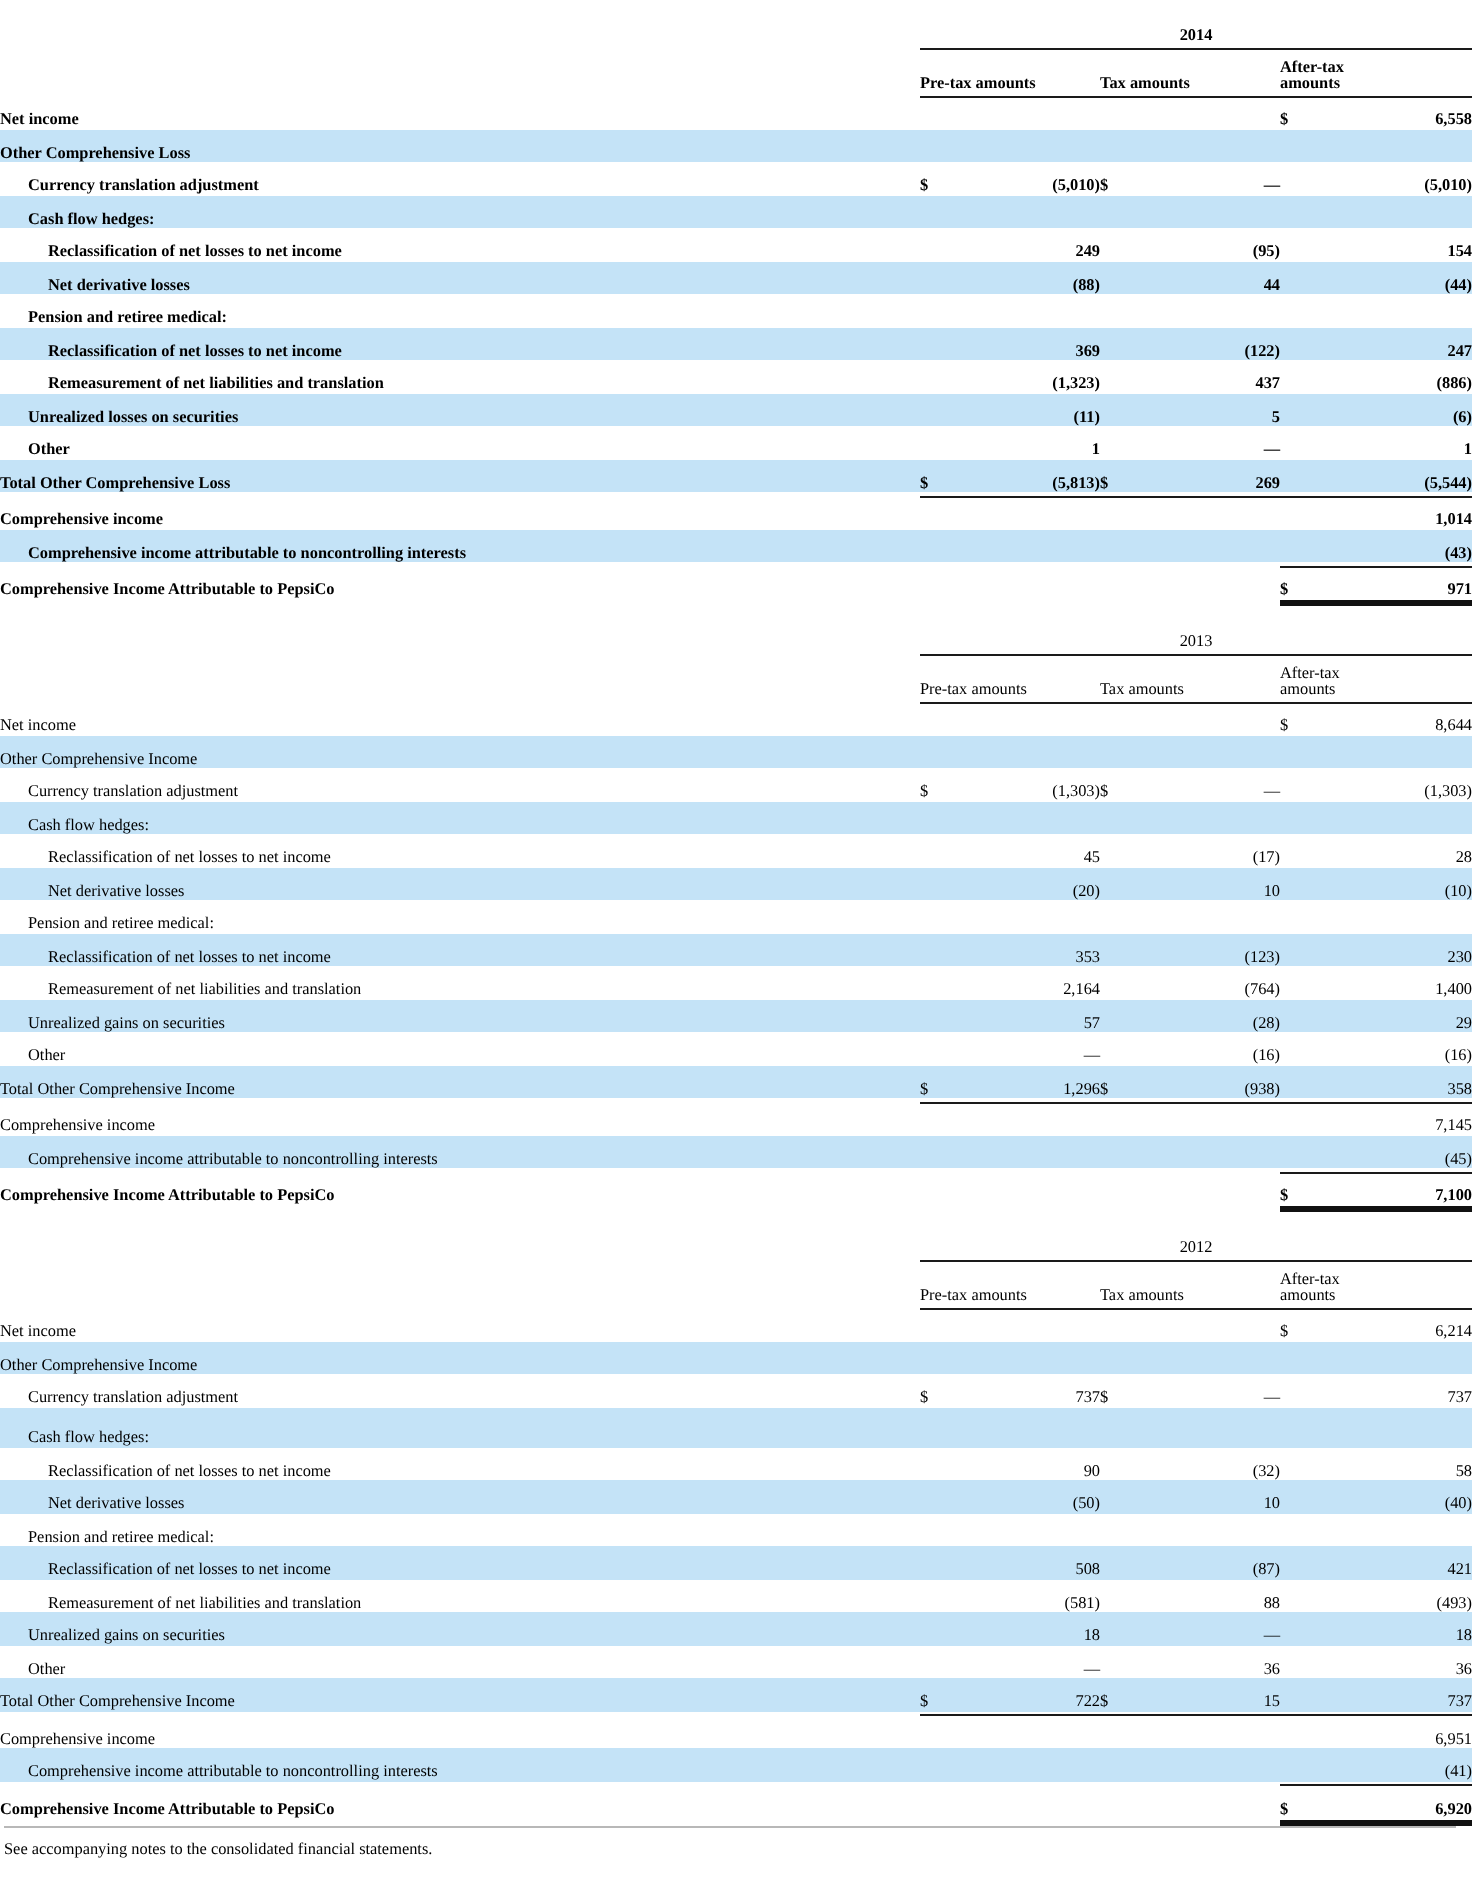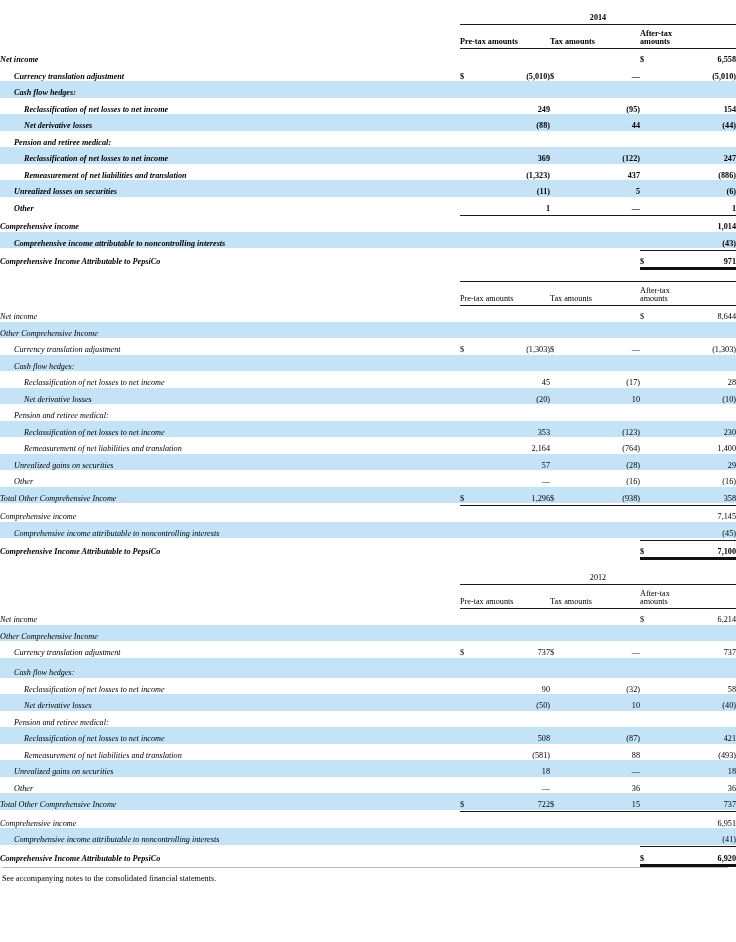--- a/index.html
+++ b/index.html
@@ -38,21 +38,21 @@
   col.c-s1    { width: 14px; }
   col.c-pre   { width: 76px; }
   col.c-s2    { width: 14px; }
   col.c-tax   { width: 76px; }
   col.c-s3    { width: 16px; }
   col.c-aft   { width: 80px; }
 
   .row { height: 16.5px; }
   .row.shade td { background: #c4e3f7; }
 
-  .lbl { padding-left: 2px; font-style: italic; }
+  .lbl { padding-left: 2px; }
   .ind1 .lbl { padding-left: 14px; margin-left: 32px; }
   .ind2 .lbl { padding-left: 24px; }
 
   .num { text-align: right; padding-right: 4px; }
   .cur { text-align: left; padding-left: 3px; }
   .bold { font-weight: bold; }
   .yr-row { height: 13px; padding-left: 24px; }
   .yr {
     text-align: center;
     font-size: 8.2px;
@@ -126,20 +126,29 @@
           </tr>
           <tr class="row">
             <td class="lbl bold">Net income</td>
             <td class="cur bold "></td>
             <td class="num bold "></td>
             <td class="cur bold "></td>
             <td class="num bold "></td>
             <td class="cur bold ">$</td>
             <td class="num bold ">6,558</td>
           </tr>
+          <tr class="row shade">
+            <td class="lbl bold">Other Comprehensive Loss</td>
+            <td class="cur bold "></td>
+            <td class="num bold "></td>
+            <td class="cur bold "></td>
+            <td class="num bold "></td>
+            <td class="cur bold "></td>
+            <td class="num bold "></td>
+          </tr>
           <tr class="row ind1">
             <td class="lbl bold">Currency translation adjustment</td>
             <td class="cur bold ">$</td>
             <td class="num bold ">(5,010)</td>
             <td class="cur bold ">$</td>
             <td class="num bold ">—</td>
             <td class="cur bold "></td>
             <td class="num bold ">(5,010)</td>
           </tr>
           <tr class="row shade ind1">
@@ -206,20 +215,29 @@
             <td class="num bold ">(6)</td>
           </tr>
           <tr class="row ind1">
             <td class="lbl bold">Other</td>
             <td class="cur bold "></td>
             <td class="num bold ">1</td>
             <td class="cur bold "></td>
             <td class="num bold ">—</td>
             <td class="cur bold "></td>
             <td class="num bold ">1</td>
+          </tr>
+          <tr class="row shade" style="">
+            <td class="lbl bold">Total Other Comprehensive Loss</td>
+            <td class="cur bold rl">$</td>
+            <td class="num bold rl">(5,813)</td>
+            <td class="cur bold rl">$</td>
+            <td class="num bold rl">269</td>
+            <td class="cur bold rl"></td>
+            <td class="num bold rl">(5,544)</td>
           </tr>
           <tr class="rule-top-span">
             <td></td>
             <td colspan="2" style="border-bottom:1.6px solid #1a1a1a"></td>
             <td colspan="2" style="border-bottom:1.6px solid #1a1a1a"></td>
             <td colspan="2" style="border-bottom:1.6px solid #1a1a1a"></td>
           </tr>
           <tr class="row">
             <td class="lbl bold">Comprehensive income</td>
             <td></td>
@@ -264,20 +282,24 @@
           <col class="c-pre">
           <col class="c-s2">
           <col class="c-tax">
           <col class="c-s3">
           <col class="c-aft">
         </colgroup>
         <tbody>
           <tr class="gap-sm">
             <td colspan="7"></td>
           </tr>
+          <tr class="yr-row">
+            <td></td>
+            <td class="yr" colspan="6">2013</td>
+          </tr>
           <tr class="rule-top-span">
             <td></td>
             <td colspan="6" style="border-bottom:1.6px solid #1a1a1a"></td>
           </tr>
           <tr class="hdr-cell-h">
             <td></td>
             <td class="hdr-txt" colspan="2">Pre-tax amounts</td>
             <td class="hdr-txt" colspan="2">Tax amounts</td>
             <td class="hdr-txt" colspan="2"><span>After-tax</span><br><span>amounts</span></td>
           </tr>

